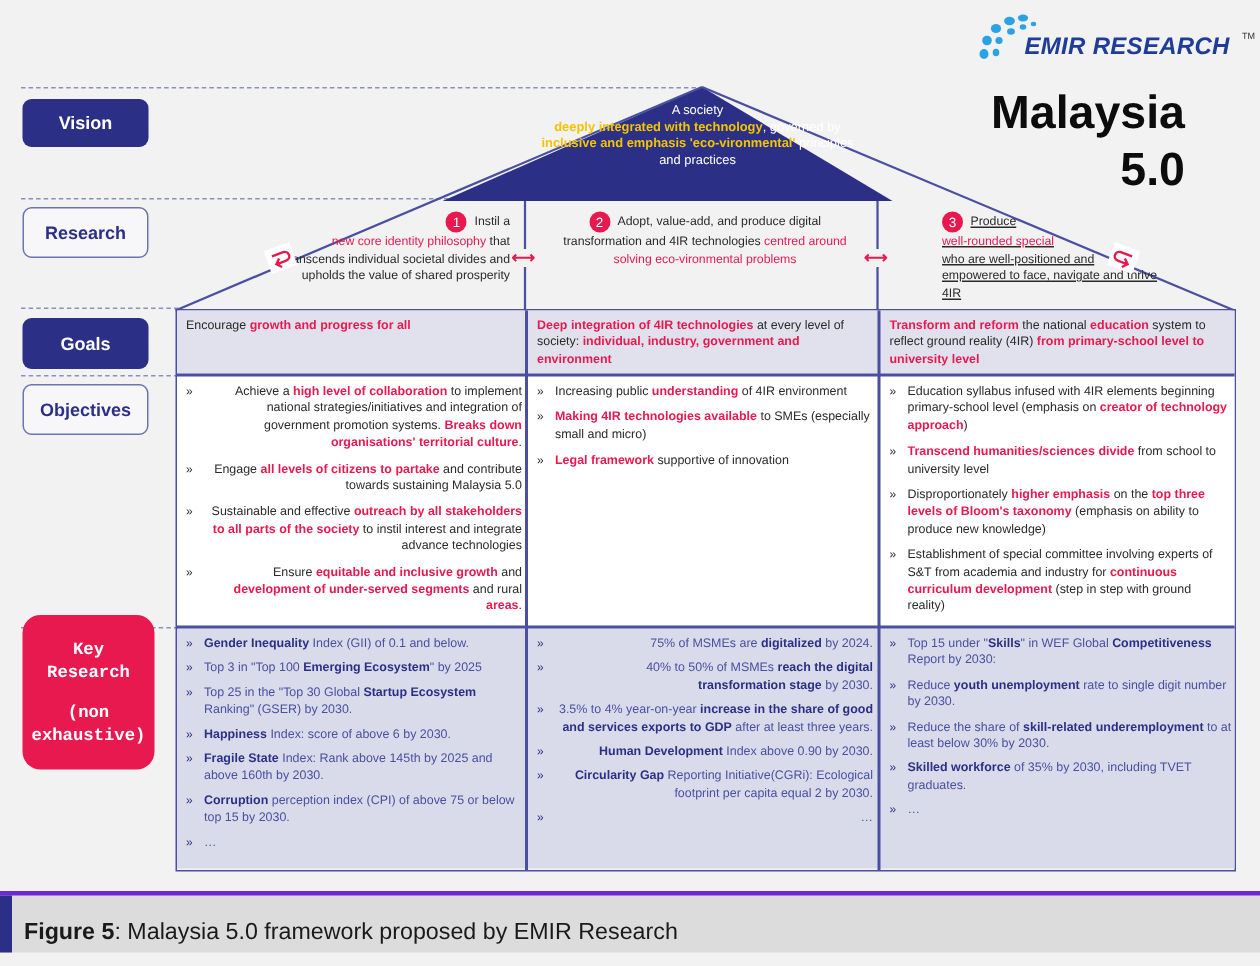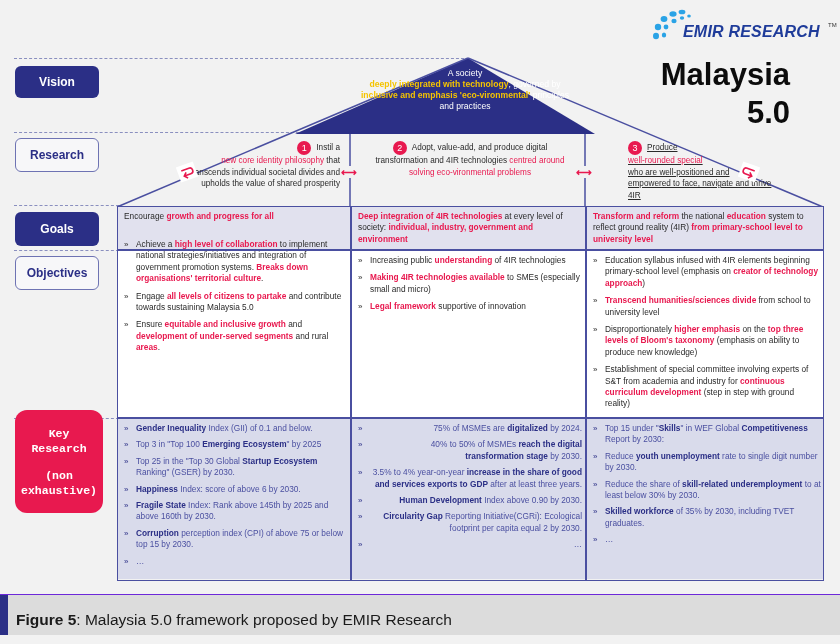--- a/index.html
+++ b/index.html
@@ -48,21 +48,21 @@
   .row-out { position: absolute; left: 0; right: 0; top: 212px; height: 160px; background: #d9dbeb; }
 
   .cell { position: absolute; font-size: 8.3px; line-height: 11.4px; color: #2a2a2a; }
   ul.bul { list-style: none; }
   ul.bul li { position: relative; padding-left: 14px; margin-bottom: 6px; }
   ul.bul li::before { content: "»"; position: absolute; left: 2px; top: 0; font-size: 8px; }
   ul.bul.out li { color: #4a4fa0; margin-bottom: 5px; }
   ul.bul.out li::before { color: #2b2f86; }
 
   
-  .caption { left: 0; top: 594px; width: 840px; height: 41px; background: #dcdcdc; border-top: 1px solid #6d28d9; }
+  .caption { left: 0; top: 594px; width: 840px; height: 41px; background: #dcdcdc; border-top: 3px solid #6d28d9; }
   .caption-stripe { position: absolute; left: 0; top: 0; width: 8px; height: 100%; background: #2b2f86; }
   .caption-text { position: absolute; left: 16px; top: 16px; font-size: 15.5px; color: #1a1a1a; }
   .caption-text b { font-weight: bold; }
 </style>
 </head>
 <body>
 
 <div class="abs logo">
   <svg class="logo-dots" viewBox="0 0 40 34">
     <g fill="#2aa3e6">
@@ -168,31 +168,32 @@
   <div class="cell" style="left:6px; top:4px; width:222px;">
     <span>Encourage </span><span class="redb">growth and progress for all</span>
   </div>
   <div class="cell" style="left:240px; top:4px; width:224px;">
     <span class="redb">Deep integration of 4IR technologies</span><span> at every level of society: </span><span class="redb">individual, industry, government and environment</span>
   </div>
   <div class="cell" style="left:475px; top:4px; width:228px;">
     <span class="redb">Transform and reform</span><span> the national </span><span class="redb">education</span><span> system to reflect ground reality (4IR) </span><span class="redb">from primary-school level to university level</span>
   </div>
 
-  <div class="cell" style="left:4px; top:32px; width:226px;">
+  <div class="cell" style="left:4px; top:48px; width:226px;text-align:right;">
     <ul class="bul">
       <li><span>Achieve a </span><span class="redb">high level of collaboration</span><span> to implement national strategies/initiatives and integration of government promotion systems. </span><span class="redb">Breaks down organisations' territorial culture</span><span>.</span></li>
       <li><span>Engage </span><span class="redb">all levels of citizens to partake</span><span> and contribute towards sustaining Malaysia 5.0</span></li>
+      <li><span>Sustainable and effective </span><span class="redb">outreach by all stakeholders to all parts of the society</span><span> to instil interest and integrate advance technologies</span></li>
       <li><span>Ensure </span><span class="redb">equitable and inclusive growth</span><span> and </span><span class="redb">development of under-served segments</span><span> and rural </span><span class="redb">areas</span><span>.</span></li>
     </ul>
   </div>
 
   <div class="cell" style="left:238px; top:48px; width:226px;">
     <ul class="bul">
-      <li><span>Increasing public </span><span class="redb">understanding</span><span> of 4IR technologies</span></li>
+      <li><span>Increasing public </span><span class="redb">understanding</span><span> of 4IR environment</span></li>
       <li><span></span><span class="redb">Making 4IR technologies available</span><span> to SMEs (especially small and micro)</span></li>
       <li><span></span><span class="redb">Legal framework</span><span> supportive of innovation</span></li>
     </ul>
   </div>
 
   <div class="cell" style="left:473px; top:48px; width:230px;">
     <ul class="bul">
       <li><span>Education syllabus infused with 4IR elements beginning primary-school level (emphasis on </span><span class="redb">creator of technology approach</span><span>)</span></li>
       <li><span class="redb">Transcend humanities/sciences divide</span><span> from school to university level</span></li>
       <li><span>Disproportionately </span><span class="redb">higher emphasis</span><span> on the </span><span class="redb">top three levels of Bloom's taxonomy</span><span> (emphasis on ability to produce new knowledge)</span></li>

